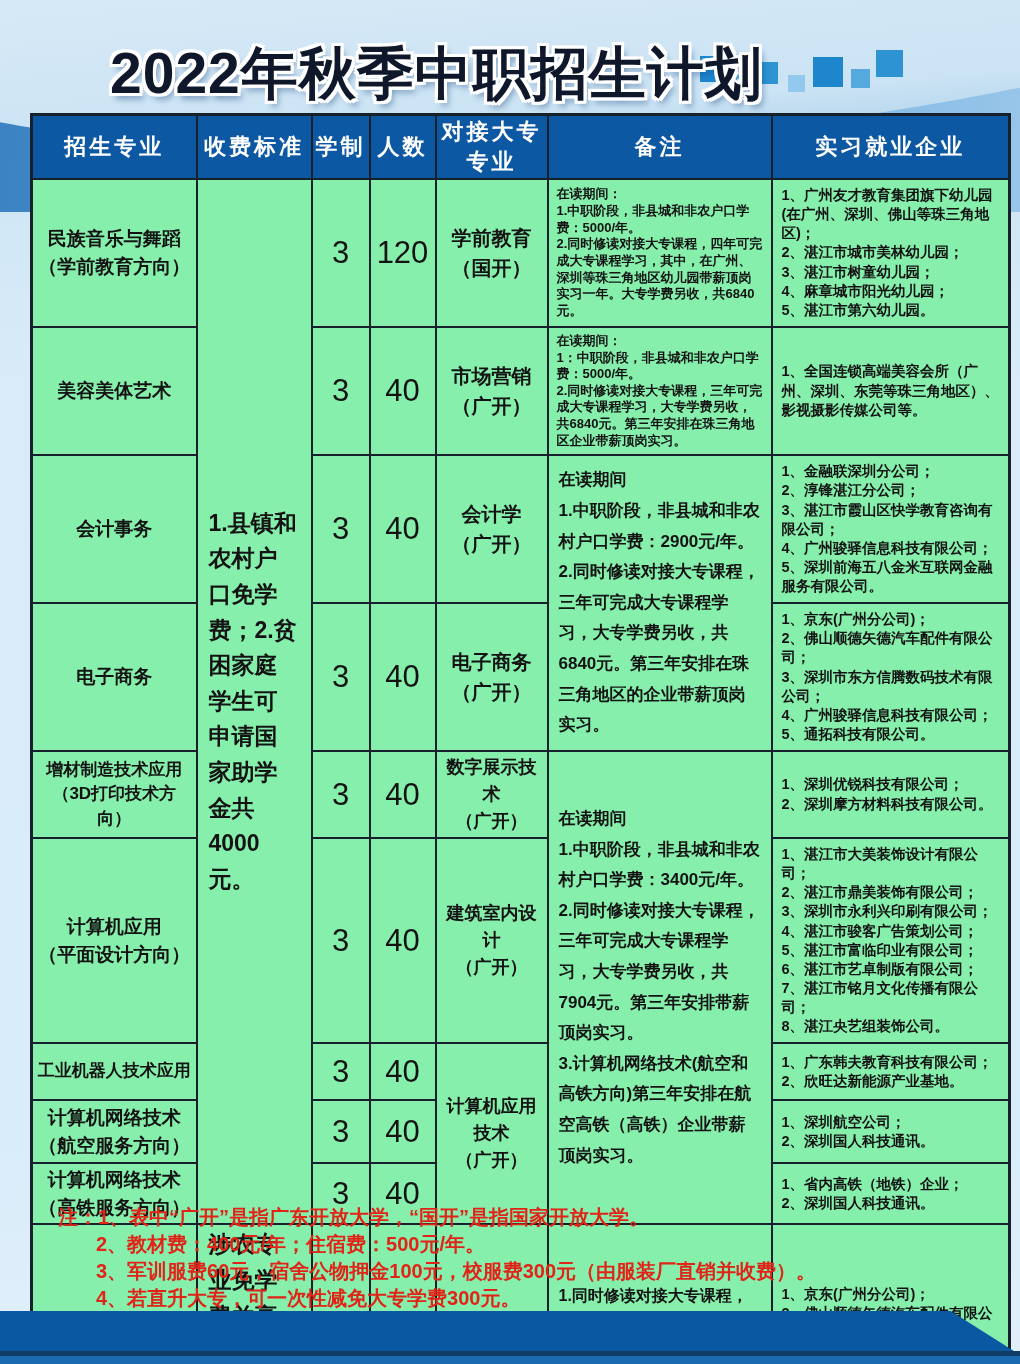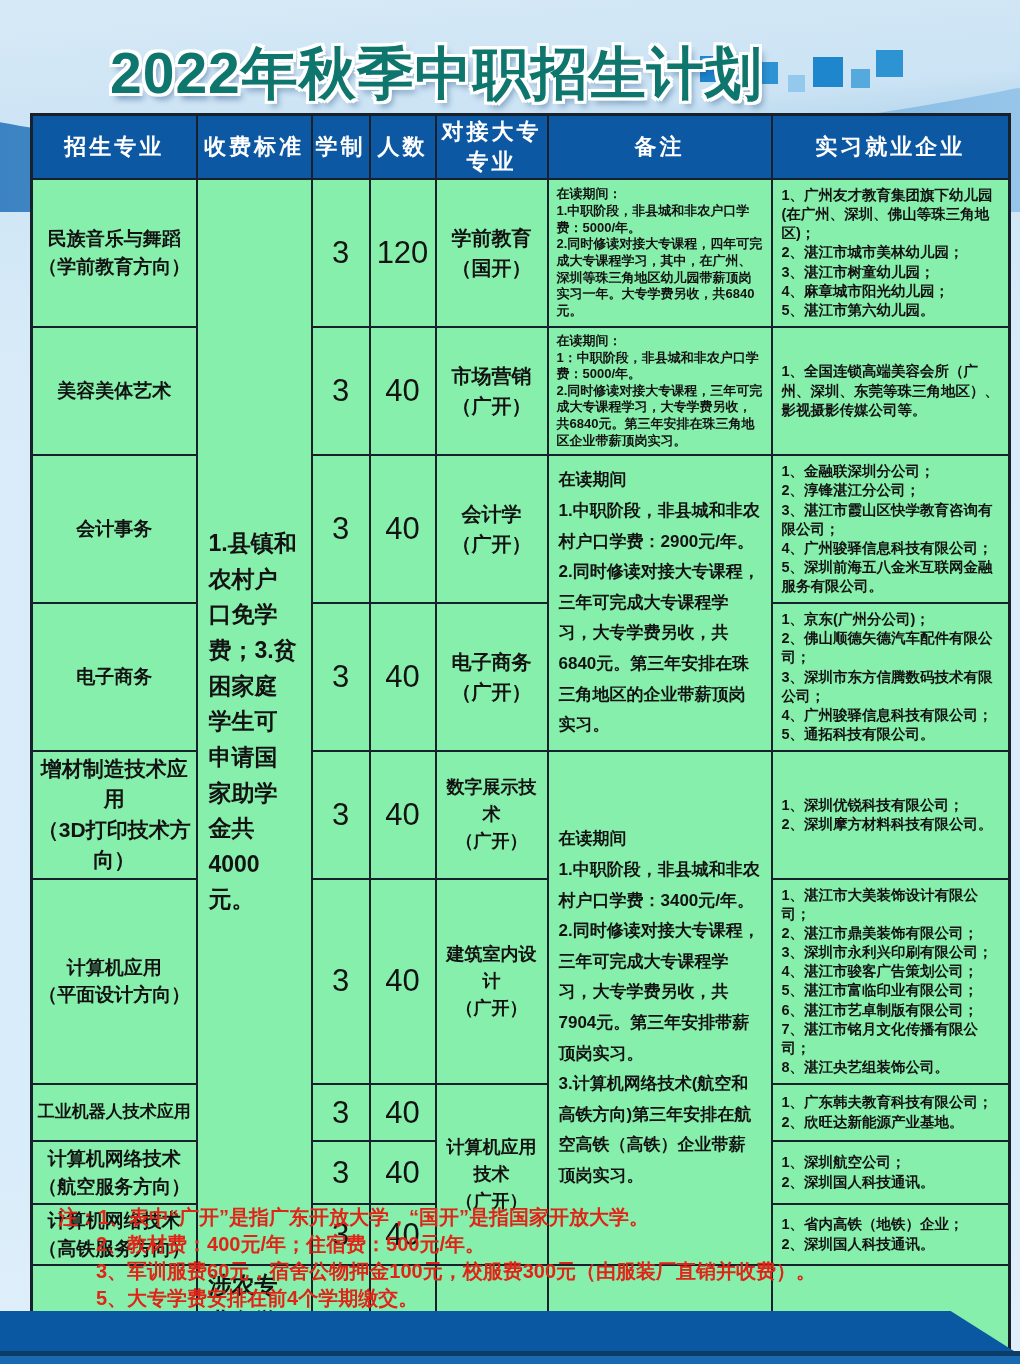--- a/index.html
+++ b/index.html
@@ -9,21 +9,21 @@
   .bg-base{position:absolute;inset:0;
     background:linear-gradient(180deg,#b7d6ee 0px,#cfe6f6 170px,#d9ebf8 380px,#d9ecf9 1150px,#e0effa 1364px);}
   .mid-band{position:absolute;top:62px;left:0;width:1020px;height:150px;
     background:linear-gradient(95deg,#3b82c2,#5f9fd2 45%,#7fb5e0 75%,#98c6ea);}
   .swoosh-light{position:absolute;top:-330px;left:-260px;width:1800px;height:470px;
     border-radius:50%;transform:rotate(-5deg);
     background:linear-gradient(180deg,#ecf5fb,#cbe3f4 92%,#b9d8ee);}
   .sq{position:absolute;}
   
   .title{position:absolute;left:110px;top:36px;font-size:57px;font-weight:900;
-    letter-spacing:1px;color:#0f766e;white-space:nowrap;
+    letter-spacing:1px;color:#0f172a;white-space:nowrap;
     text-shadow:-3px -3px 0 #fff,3px -3px 0 #fff,-3px 3px 0 #fff,3px 3px 0 #fff,
       -3px 0 0 #fff,3px 0 0 #fff,0 -3px 0 #fff,0 3px 0 #fff,4px 6px 6px rgba(10,60,120,.45);}
   
   table.plan{position:absolute;left:30px;top:113px;width:978px;border-collapse:collapse;
     table-layout:fixed;border:3px solid #17212b;}
   .plan th,.plan td{border:2px solid #17212b;vertical-align:middle;color:#131313;
     white-space:pre-line;overflow:hidden;}
   .plan th{background:#0d58a3;color:#ffffff;font-size:22px;font-weight:700;
     letter-spacing:3px;text-align:center;}
   .plan td{background:#86efac;}
@@ -84,21 +84,21 @@
       <th>收费标准</th>
       <th>学制</th>
       <th>人数</th>
       <th>对接大专专业</th>
       <th>备注</th>
       <th>实习就业企业</th>
     </tr>
     <tr class="r1">
       <td class="c-major">民族音乐与舞蹈
 （学前教育方向）</td>
-      <td class="c-fee" rowspan="9">1.县镇和农村户口免学费；3.贫困家庭学生可申请国家助学金共4000元。</td>
+      <td class="c-fee" rowspan="9">1.县镇和农村户口免学费；2.贫困家庭学生可申请国家助学金共4000元。</td>
       <td class="c-num">3</td>
       <td class="c-num">120</td>
       <td class="c-college">学前教育
 （国开）</td>
       <td class="c-remark remark-sm">在读期间：
 1.中职阶段，非县城和非农户口学费：5000/年。
 2.同时修读对接大专课程，四年可完成大专课程学习，其中，在广州、深圳等珠三角地区幼儿园带薪顶岗实习一年。大专学费另收，共6840元。</td>
       <td class="c-comp">1、广州友才教育集团旗下幼儿园(在广州、深圳、佛山等珠三角地区)；
 2、湛江市城市美林幼儿园；
 3、湛江市树童幼儿园；
@@ -137,21 +137,21 @@
       <td class="c-num">40</td>
       <td class="c-college">电子商务
 （广开）</td>
       <td class="c-comp">1、京东(广州分公司)；
 2、佛山顺德矢德汽车配件有限公司；
 3、深圳市东方信腾数码技术有限公司；
 4、广州骏驿信息科技有限公司；
 5、通拓科技有限公司。</td>
     </tr>
     <tr class="r5">
-      <td class="c-major" style="font-size:21px">增材制造技术应用
+      <td class="c-major" style="font-size:17px">增材制造技术应用
 （3D打印技术方向）</td>
       <td class="c-num">3</td>
       <td class="c-num">40</td>
       <td class="c-college" style="font-size:18px">数字展示技术
 （广开）</td>
       <td class="c-remark remark-lg" rowspan="5">在读期间
 1.中职阶段，非县城和非农村户口学费：3400元/年。
 2.同时修读对接大专课程，三年可完成大专课程学习，大专学费另收，共7904元。第三年安排带薪顶岗实习。
 3.计算机网络技术(航空和高铁方向)第三年安排在航空高铁（高铁）企业带薪顶岗实习。</td>
       <td class="c-comp">1、深圳优锐科技有限公司；
@@ -213,19 +213,20 @@
 4、广州骏驿信息科技有限公司；
 5、通拓科技有限公司。</td>
     </tr>
   </tbody>
     </table>
 
   <div class="notes">
     <div class="note-line"><span>注：</span><span>1、表中“广开”是指广东开放大学，“国开”是指国家开放大学。</span></div>
     <div class="note-line note-indent">2、教材费：400元/年；住宿费：500元/年。</div>
     <div class="note-line note-indent">3、军训服费60元，宿舍公物押金100元，校服费300元（由服装厂直销并收费）。</div>
+    <div class="note-line note-indent">4、若直升大专，可一次性减免大专学费300元。</div>
     <div class="note-line note-indent">5、大专学费安排在前4个学期缴交。</div>
   </div>
 
   <div class="band"></div>
   <div class="band-line"></div>
   <div class="band-strip"></div>
 </div>
 
 </body></html>

